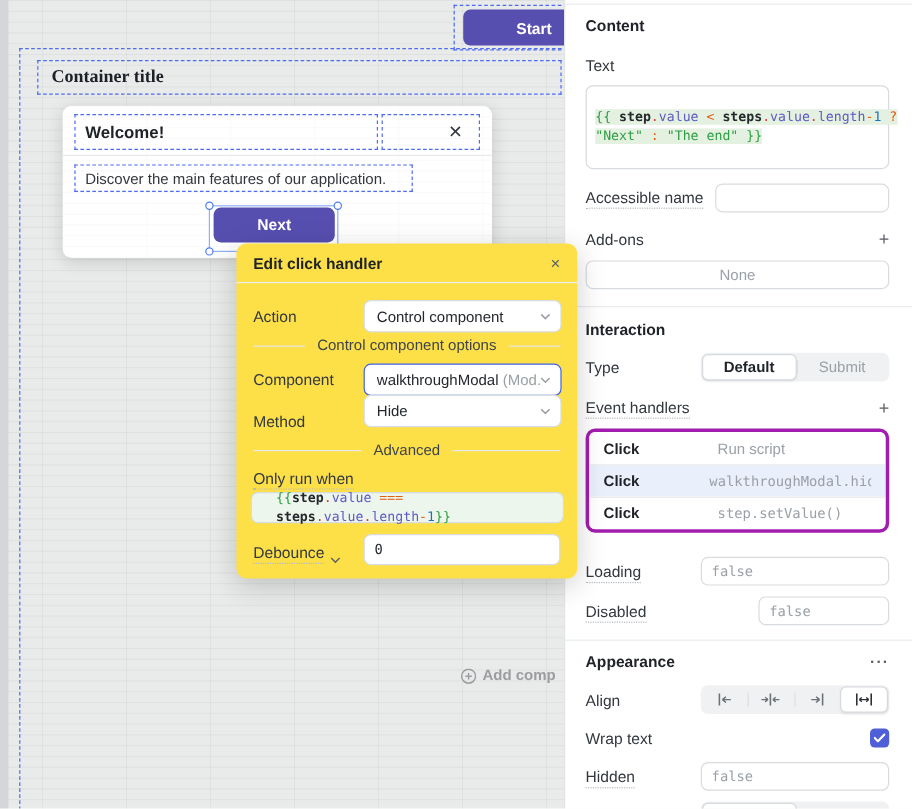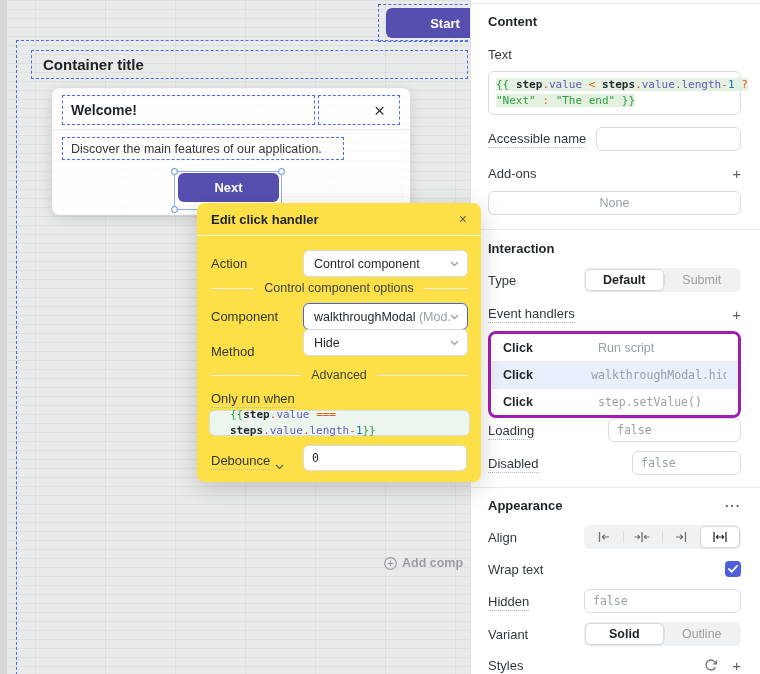--- a/index.html
+++ b/index.html
@@ -14,21 +14,21 @@
       linear-gradient(rgba(0,0,0,0.045) 1px, transparent 1px),
       linear-gradient(90deg, rgba(0,0,0,0.04) 1px, transparent 1px);
     background-size:100% 9px, 70px 100%;
     background-position:0 0, 35px 0;
     overflow:hidden; }
   .canvas-strip { position:absolute; left:0; top:0; width:7px; height:674px; background:#d5d6d7; }
 
   .dashed { border:1px dashed #4c6bf0; }
   .container-outline { position:absolute; left:16px; top:40px; width:462px; height:640px; }
   .container-title-box { position:absolute; left:31px; top:50px; width:437px; height:29px; display:flex; align-items:center; padding-left:11px; }
-  .container-title-box span { font-size:15px; font-weight:700; color:#1d2127; }
+  .container-title-box span { font-size:15px; font-weight:700; color:#1d2127;font-family:Liberation Serif, serif; }
 
   .start-selection { position:absolute; left:378px; top:4px; width:100px; height:38px; }
   .btn-primary { background:#574fb0; color:#fff; font-weight:700; font-size:13px;
     border:none; border-radius:6px; display:flex; align-items:center; justify-content:center; }
   .start-btn { position:absolute; left:386px; top:8px; width:118px; height:30px; }
 
   
   .modal { position:absolute; left:52px; top:88px; width:358px; height:127px; background:#fff;
     border-radius:8px; box-shadow:0 3px 14px rgba(0,0,0,0.14);
     background-image:
@@ -78,21 +78,21 @@
 
   
   .panel { position:absolute; left:470px; top:0; width:290px; height:674px; background:#fff;
     border-left:1px solid #e3e4e6; padding:14px 19px 0 17px; font-size:13px; z-index:5; }
   .panel-topline { position:absolute; left:0; top:3px; width:100%; height:1px; background:#ececed; }
   .sec-header { font-size:13px; font-weight:700; color:#1f2328; display:flex; align-items:center; }
   .p-row { display:flex; align-items:center; }
   .p-row .lbl { width:96px; flex:0 0 auto; color:#33383e; font-size:13px; }
   .grow { flex:1; }
   .field-label { color:#33383e; font-size:13px; }
-  .panel-codebox { margin-top:9px; padding:5px 7px; }
+  .panel-codebox { margin-top:9px; padding:18px 7px; }
   .panel-codebox .cl { display:block; white-space:pre; }
   .text-input { height:24px; }
   .placeholder { color:#9aa0a6; }
   .plus-icon { margin-left:auto; color:#5b6066; font-size:15px; font-weight:400; cursor:pointer; }
   .none-box { height:24px; border:1px solid #d8dbdf; border-radius:6px; display:flex; align-items:center; justify-content:center; color:#9aa0a6; font-size:12.5px; }
   .hr { border:none; border-top:1px solid #e8eaec; margin:14px -19px 0 -17px; }
   .segmented { flex:1; height:24px; background:#f0f1f2; border-radius:6px; display:flex; padding:1px; }
   .seg { flex:1; display:flex; align-items:center; justify-content:center; font-size:12.5px; color:#9aa0a6; cursor:pointer; border-radius:5px; position:relative; }
   .seg.selected { background:#fff; border:1px solid #d6d9dd; color:#1f2328; font-weight:700; box-shadow:0 1px 2px rgba(0,0,0,0.06); }
   .seg + .seg:not(.selected)::before { content:""; position:absolute; left:0; top:5px; bottom:5px; width:1px; background:#dcdee1; }
@@ -201,21 +201,21 @@
       <div class="handler-row selected">
         <span class="ev">Click</span>
         <span class="act mono">walkthroughModal.hid…</span>
       </div>
       <div class="handler-row">
         <span class="ev">Click</span>
         <span class="act mono">step.setValue()</span>
       </div>
     </div>
 
-    <div class="p-row" style="margin-top:0;gap:24px;">
+    <div class="p-row" style="margin-top:20px;">
       <span class="lbl"><span class="dotted-u">Loading</span></span>
       <div class="input text-input grow mono placeholder" style="font-size:11.5px;">false</div>
     </div>
     <div class="p-row" style="margin-top:9px;gap:48px;">
       <span class="lbl"><span class="dotted-u">Disabled</span></span>
       <div class="input text-input grow mono placeholder" style="font-size:11.5px;">false</div>
     </div>
 
     <hr class="hr" style="margin-top:12px;">
 

